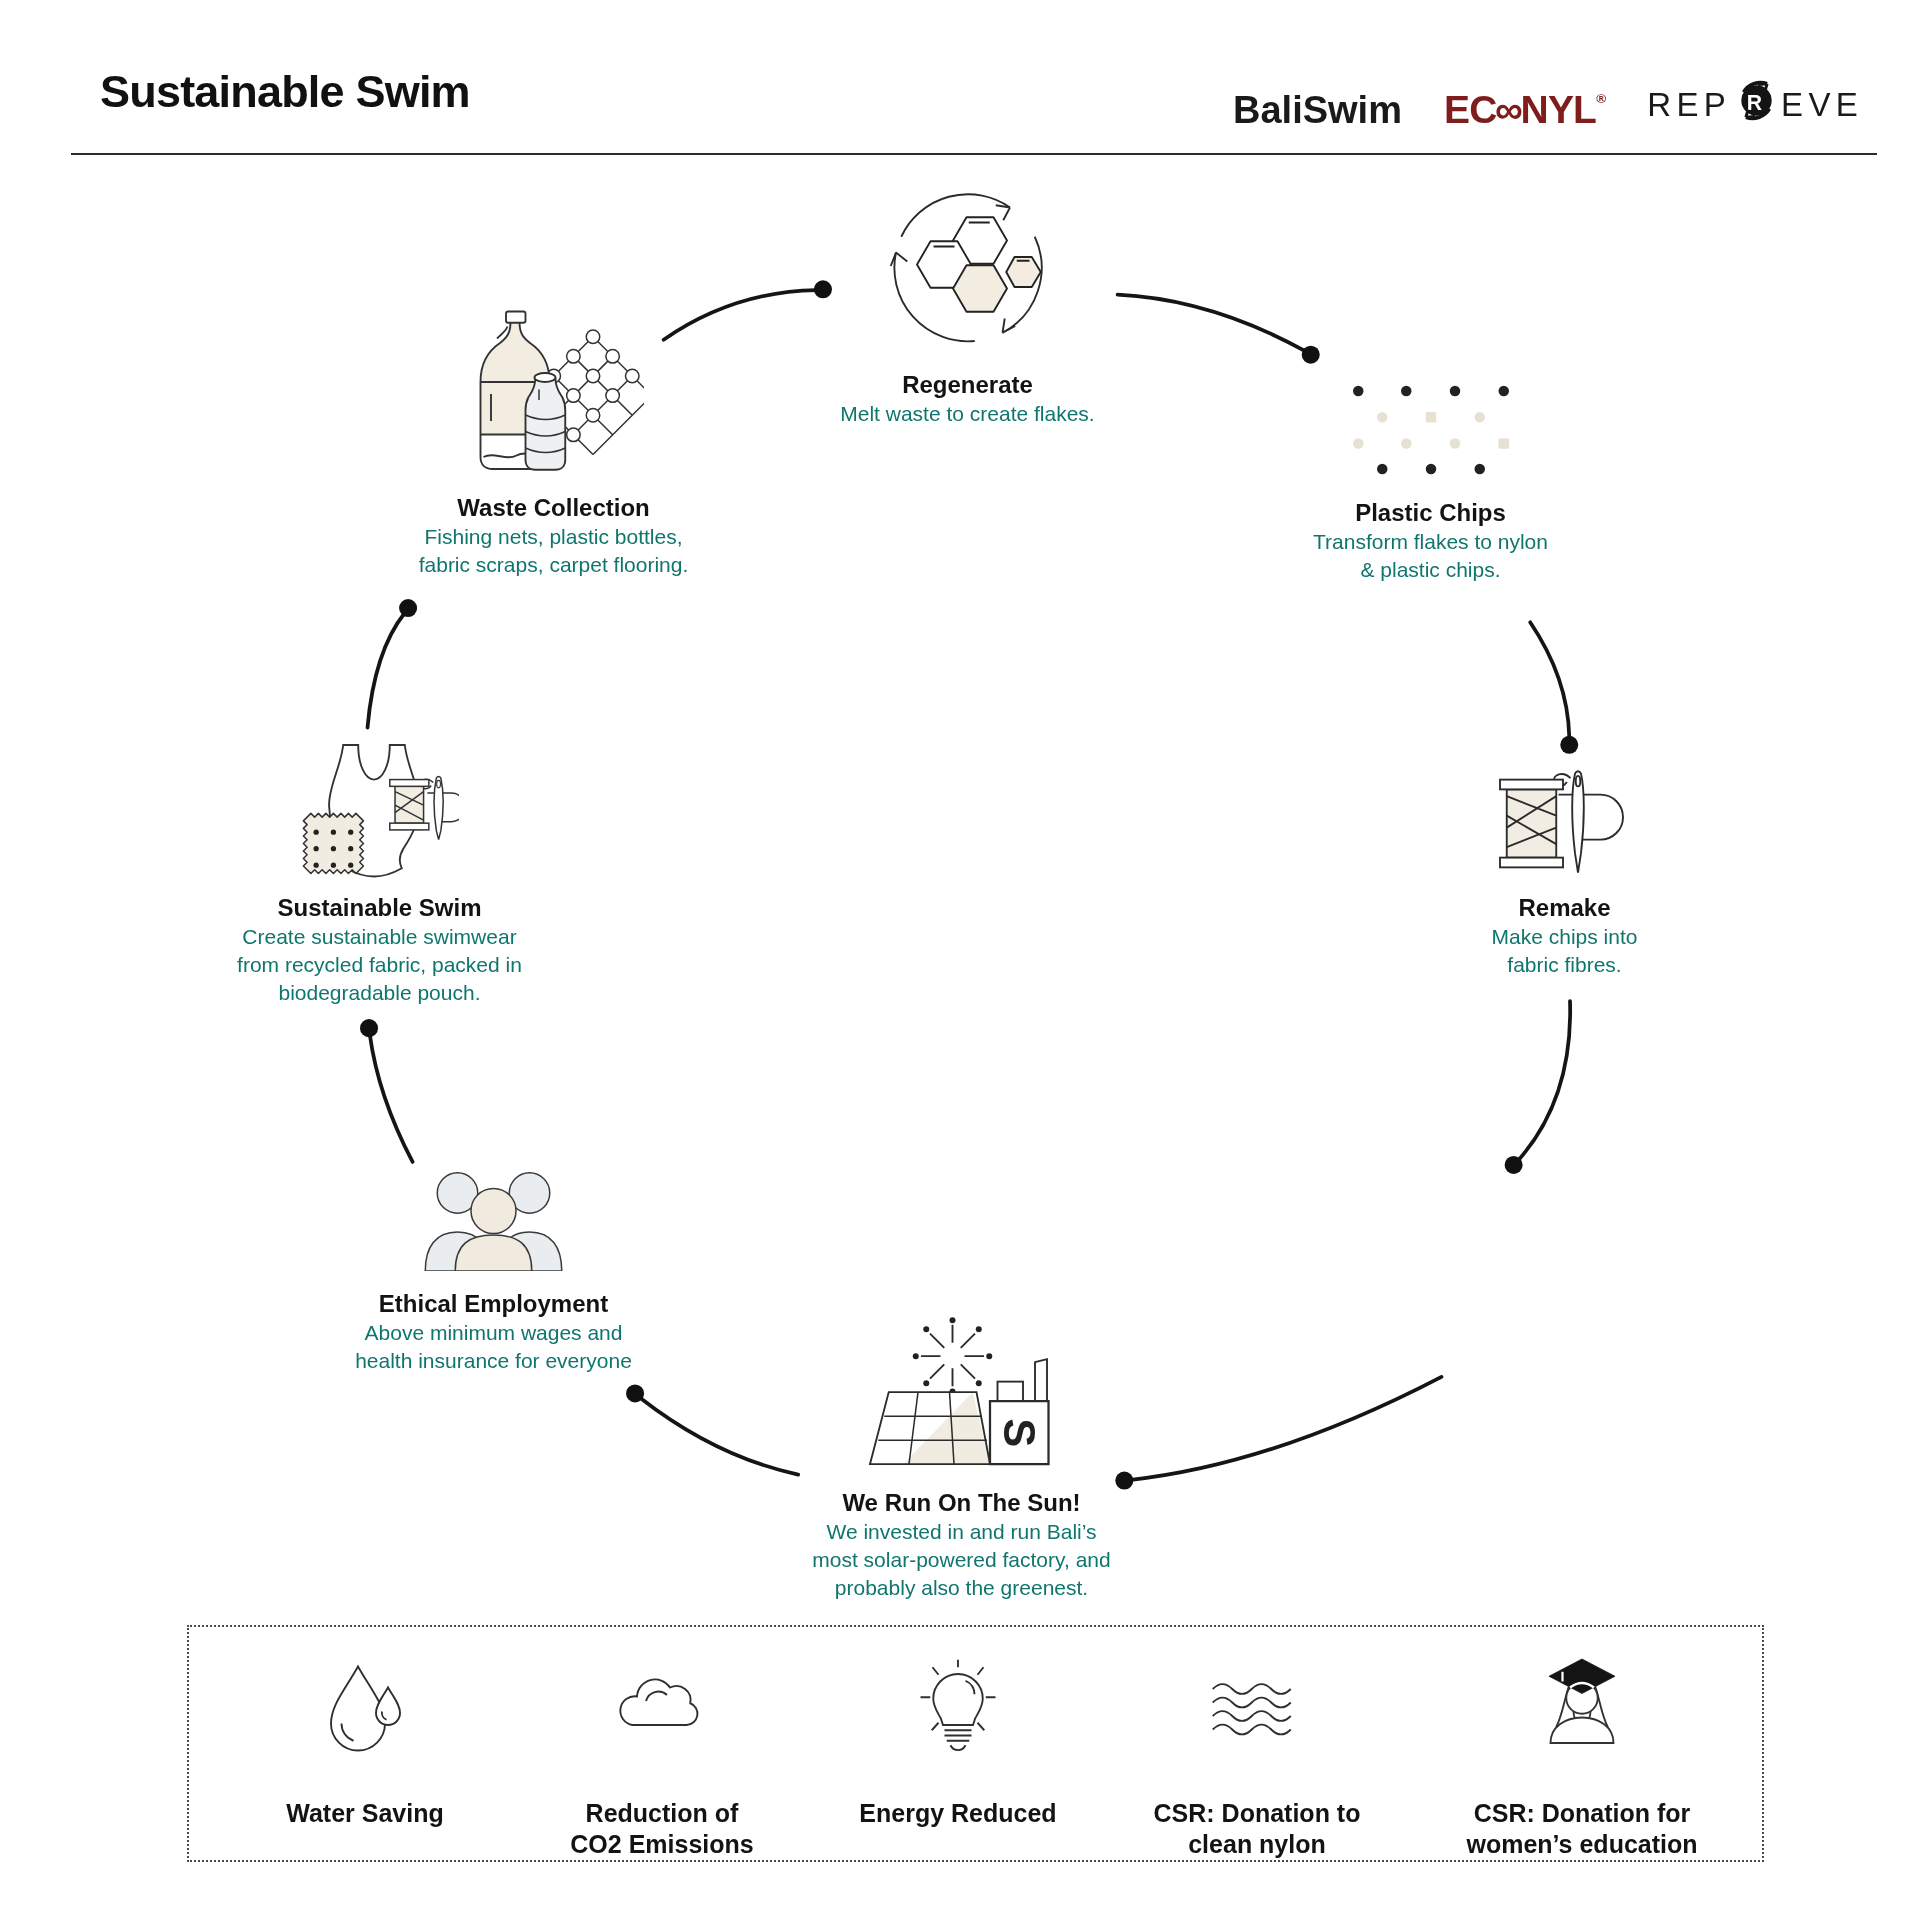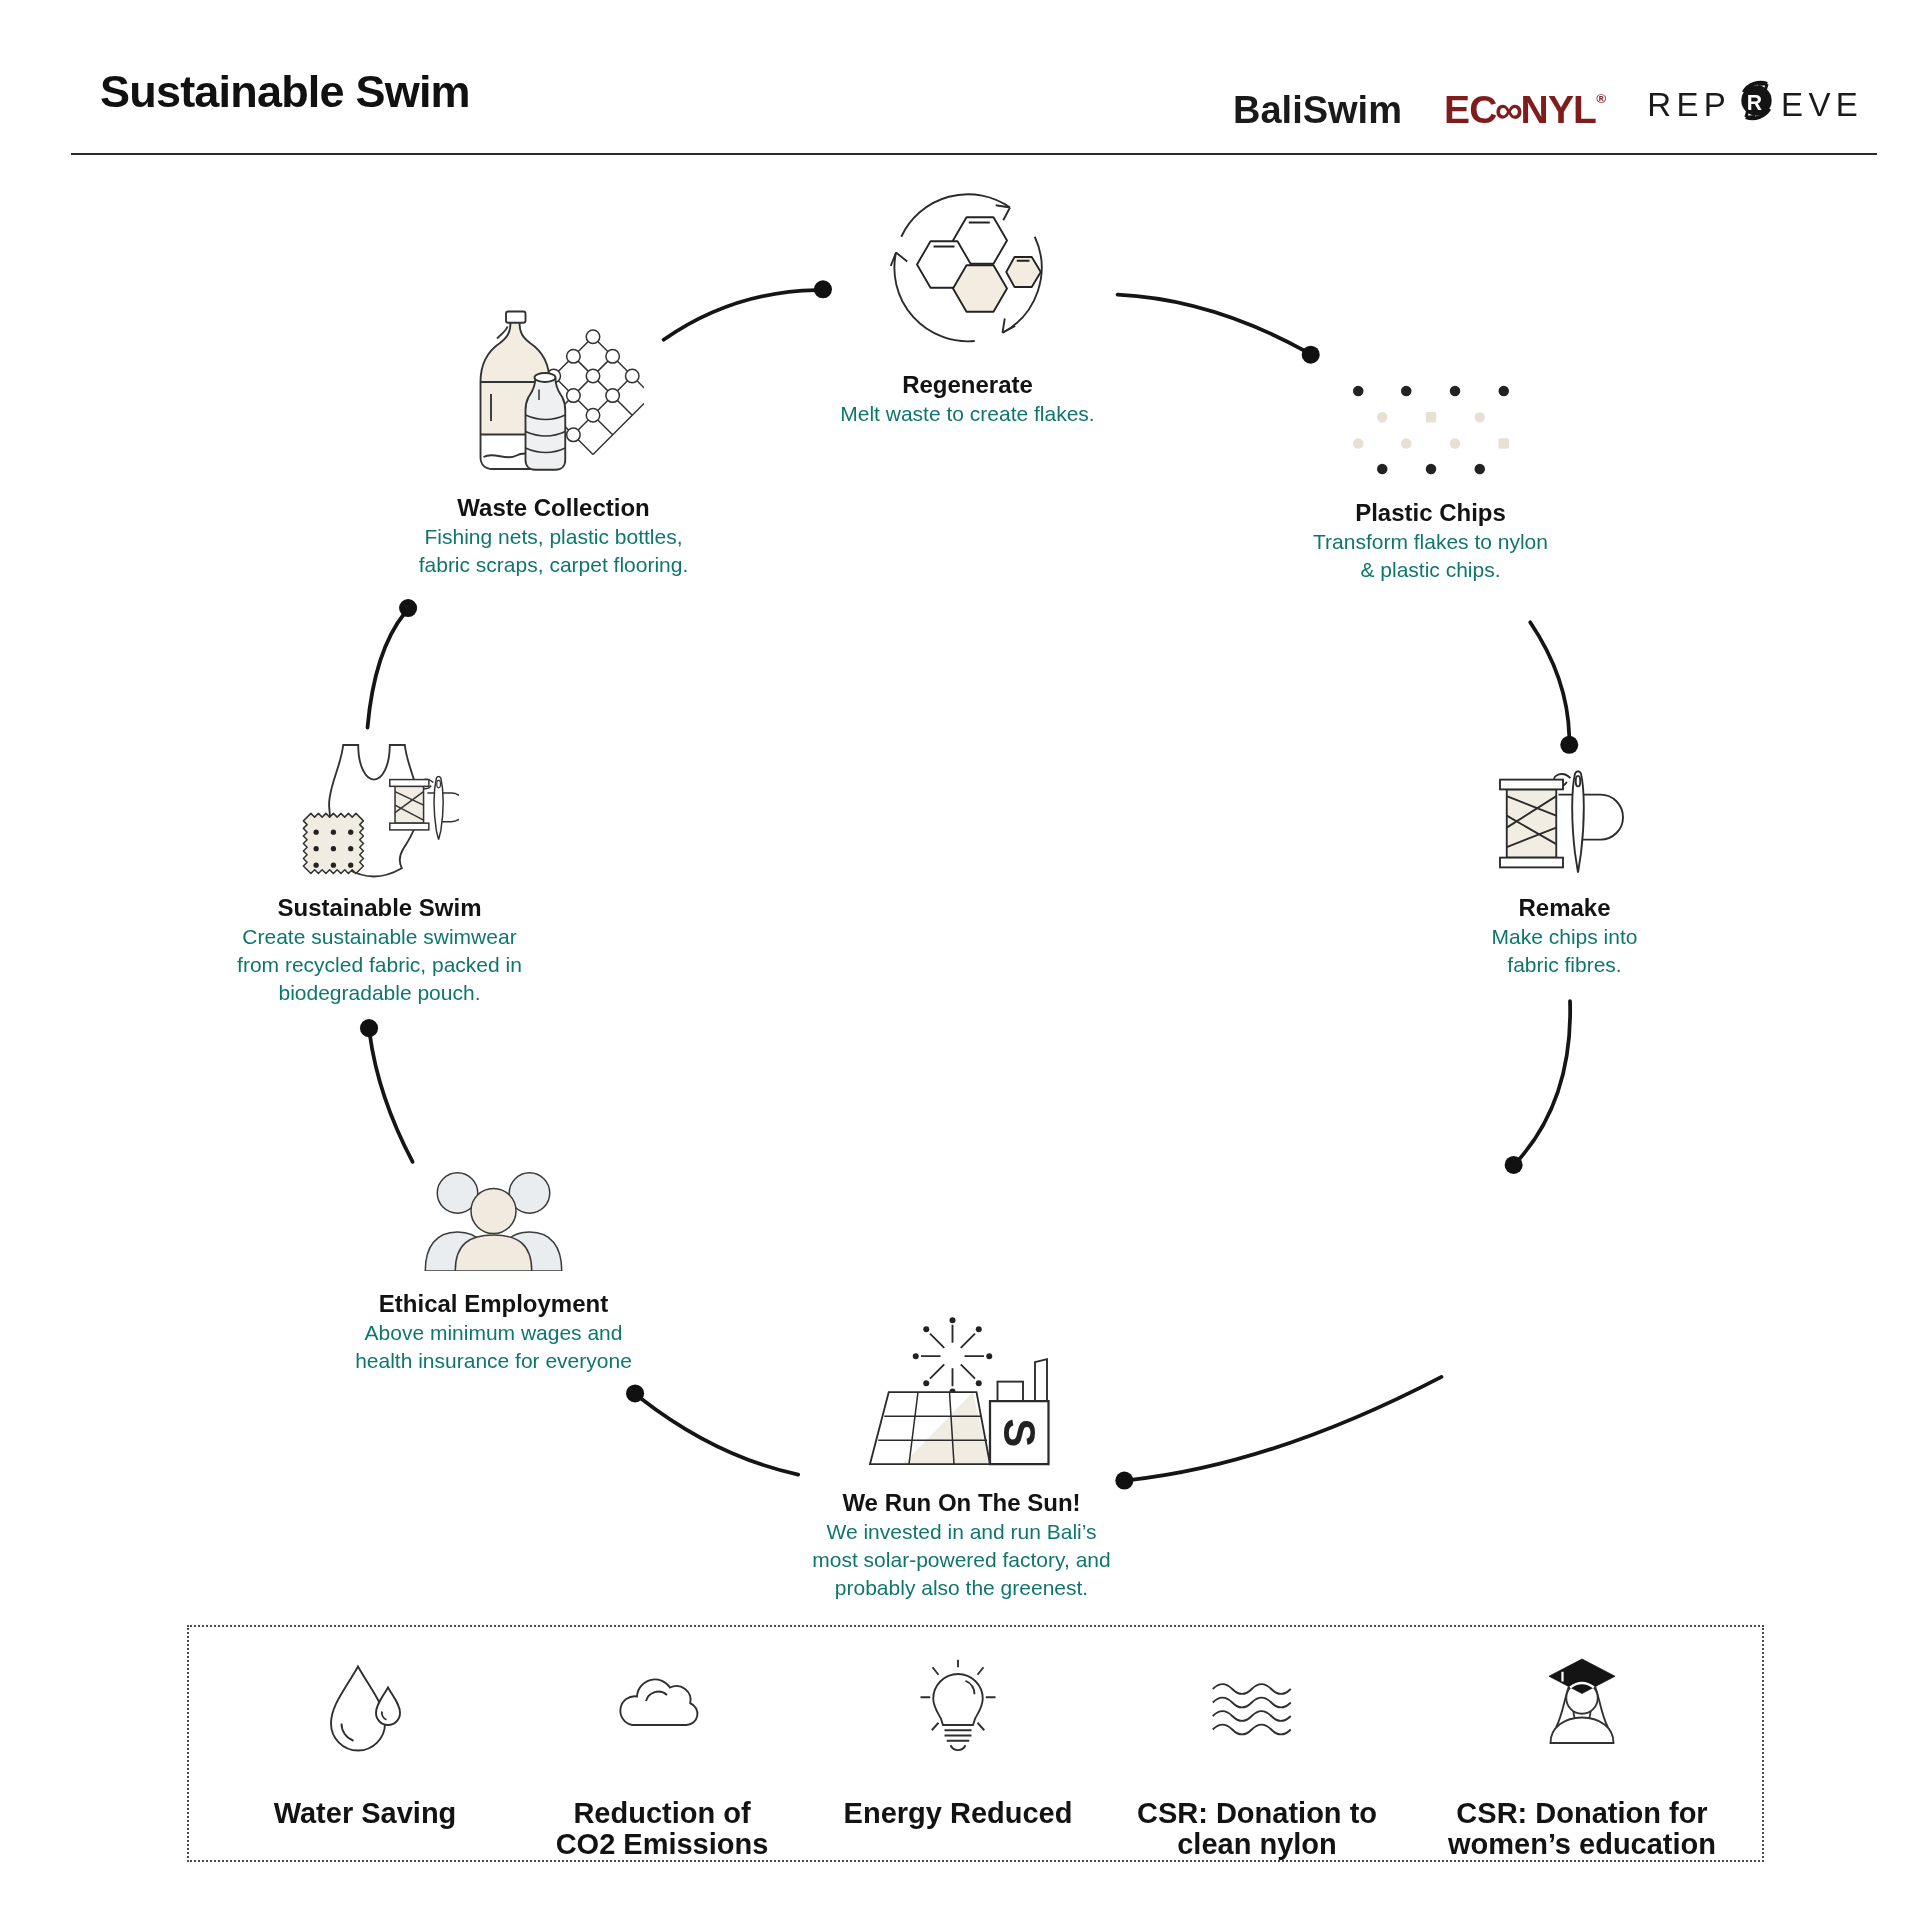--- a/index.html
+++ b/index.html
@@ -18,21 +18,21 @@
   
   .node{position:absolute;width:451px;display:flex;flex-direction:column;align-items:center;text-align:center;}
   .node svg{display:block;}
   .ntitle{font-size:24px;font-weight:bold;color:#131313;line-height:30px;}
   .nline{font-size:21px;color:#0f766e;line-height:28px;}
   
   #connectors{position:absolute;left:0;top:0;pointer-events:none;}
   
   .benefits-box{position:absolute;left:187px;top:1625px;width:1577px;height:237px;border:2.3px dotted #4a4a4a;box-sizing:border-box;}
   .benefit{position:absolute;width:286px;display:flex;flex-direction:column;align-items:center;text-align:center;}
-  .benefit .blabel{font-size:29px;font-weight:bold;line-height:31px;color:#131313;text-align:center;}
+  .benefit .blabel{font-size:25px;font-weight:bold;line-height:31px;color:#131313;text-align:center;}
   .bicon{position:absolute;}
 </style>
 </head>
 <body>
 
 <div id="canvas">
 
   <div class="page-title">Sustainable Swim</div>
   <div class="header-rule"></div>
   <div class="logos">

